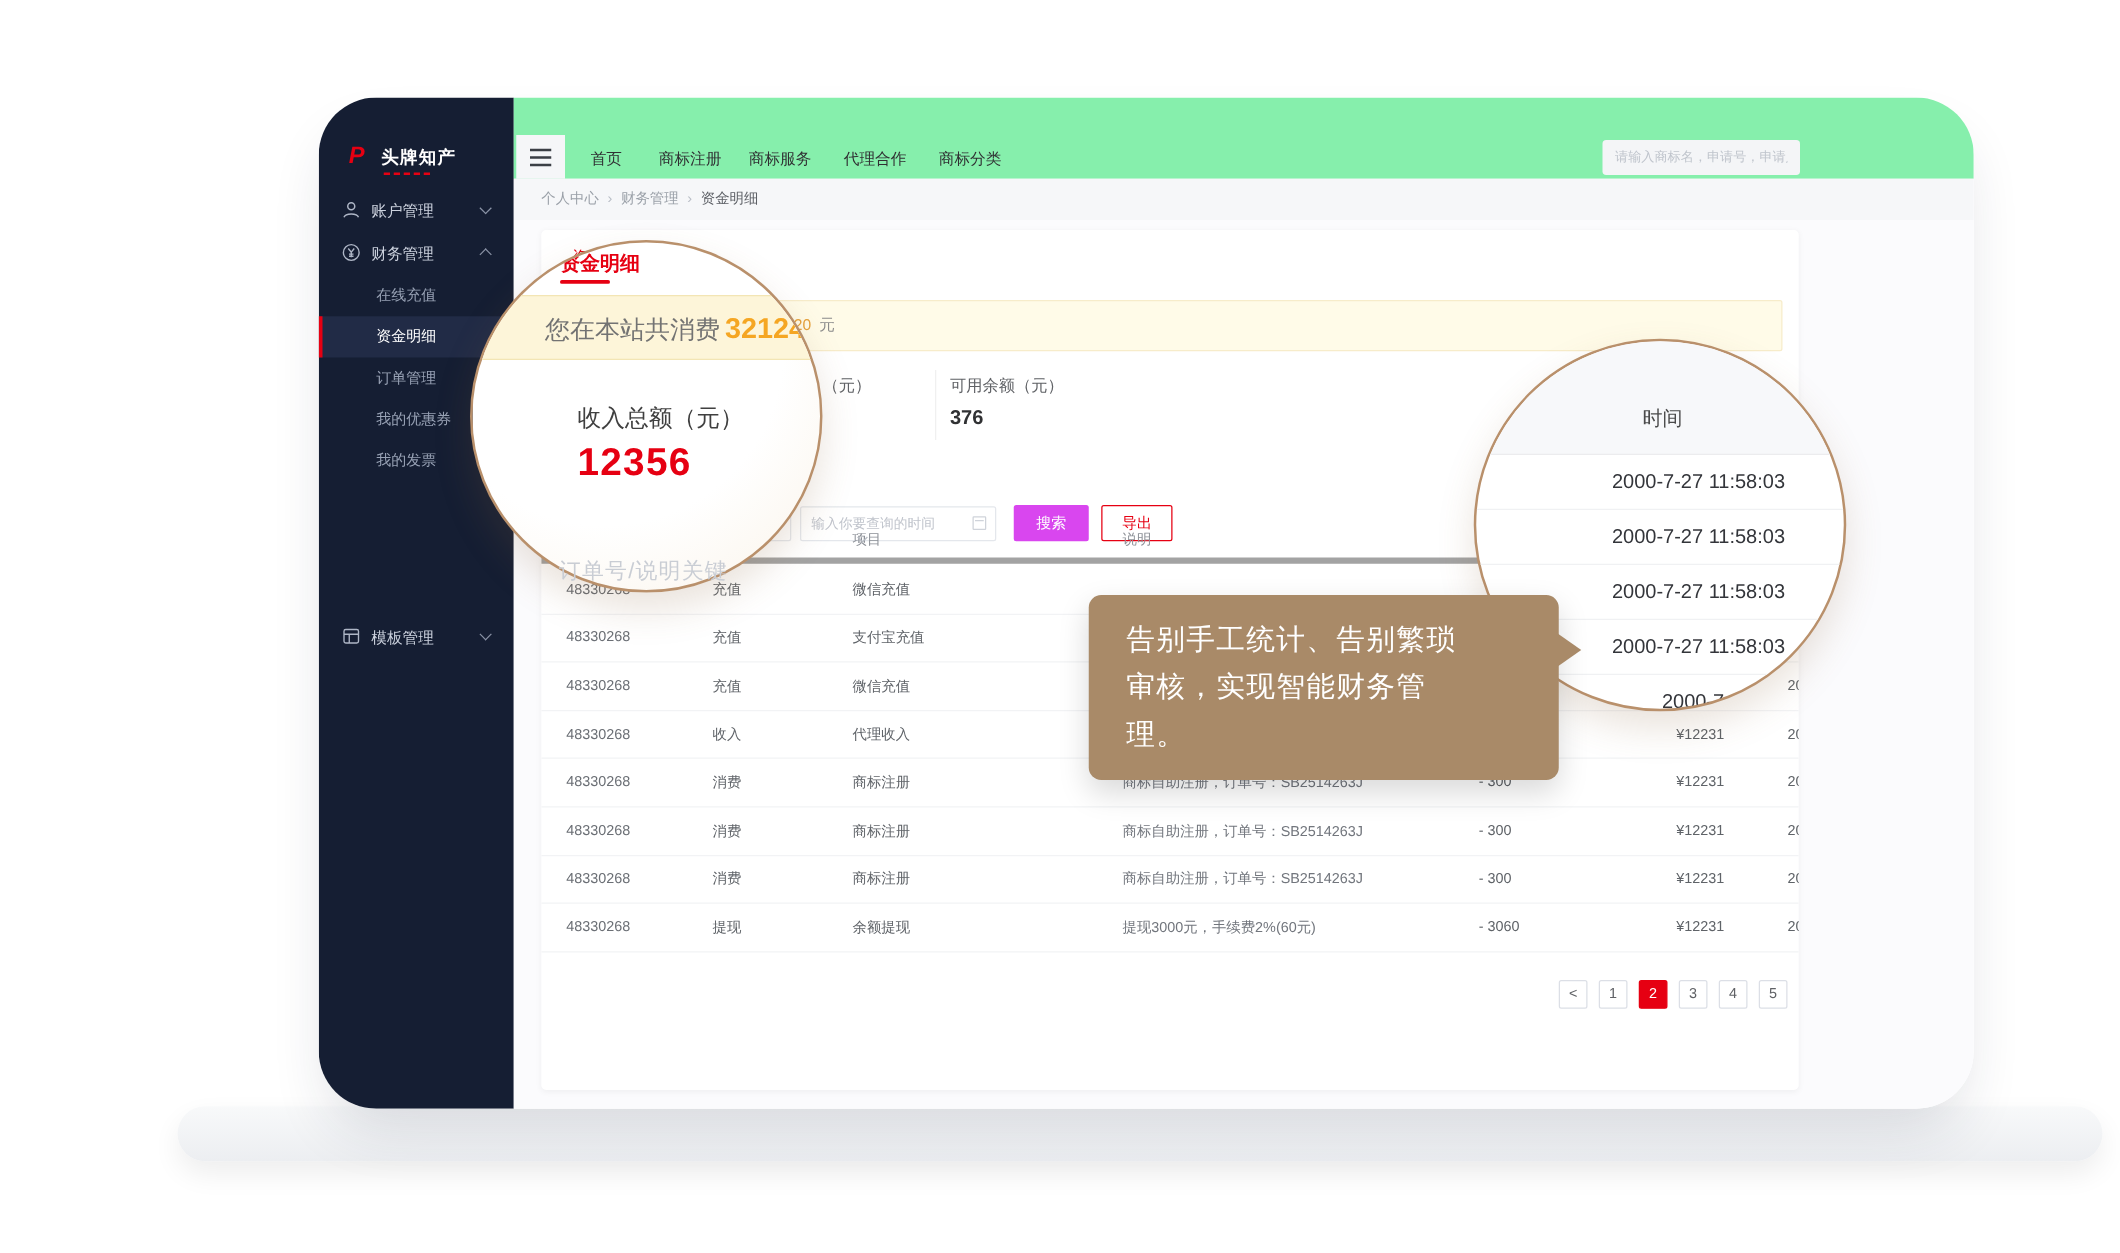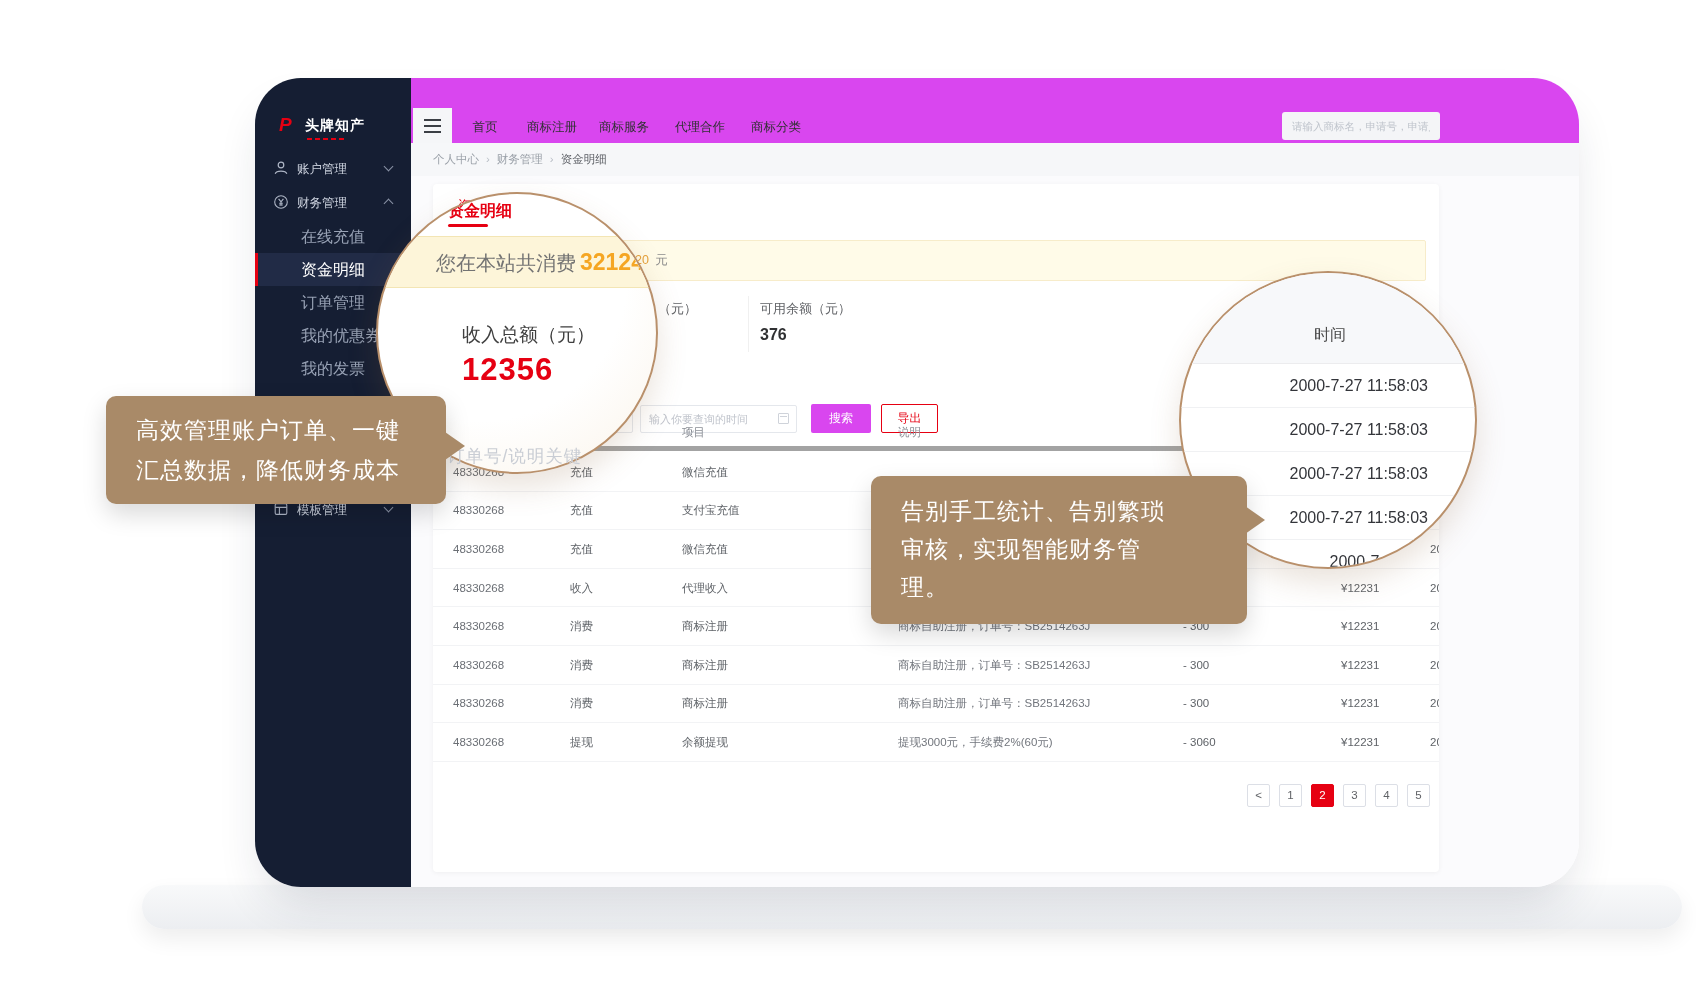--- a/index.html
+++ b/index.html
@@ -30,27 +30,27 @@
   .side-item .lab { position:absolute; left:42px; top:7px; }
   .side-item .sicon { position:absolute; left:18px; top:6px; width:16px; height:16px; color:#aeb6c6; }
   .chev { position:absolute; left:130px; width:7px; height:7px; border-right:1.3px solid #8a93a6; border-bottom:1.3px solid #8a93a6; }
   .chev.down { top:9px; transform:rotate(45deg); }
   .chev.up { top:12px; transform:rotate(-135deg); }
   .it-account { top:76px; }
   .it-finance { top:110px; }
   .it-template { top:417px; }
 
   .side-children { position:absolute; left:0; top:142px; width:156px; }
-  .side-child { position:relative; width:156px; height:33px; line-height:33px; font-size:16px; color:#98a2b5; cursor:pointer; }
+  .side-child { position:relative; width:156px; height:33px; line-height:33px; font-size:12px; color:#98a2b5; cursor:pointer; }
   .side-child span { margin-left:46px; }
   .side-child.active { background:#212b46; color:#fff; }
   .side-child.active::before { content:""; position:absolute; left:0; top:0; width:3px; height:33px; background:#e60012; }
 
   
-  .topbar { position:absolute; left:156px; top:0; right:0; height:65px; background:#d946ef; }
+  .topbar { position:absolute; left:156px; top:0; right:0; height:65px; background:#86efac; }
   .hamburger { position:absolute; left:2px; top:30px; width:39px; height:35px; background:#f5f6f8;
     display:flex; flex-direction:column; justify-content:center; align-items:center; gap:4px; cursor:pointer; }
   .hamburger i { width:17px; height:2px; background:#3b3f45; }
   .mainnav { position:absolute; left:0; top:30px; height:35px; width:600px; }
   .mainnav .nav-item { position:absolute; top:11px; transform:translateX(-50%); font-size:12.5px; color:#303133; cursor:pointer; white-space:nowrap; }
   .mainnav .nav-item:nth-of-type(1){ left:74px; }
   .mainnav .nav-item:nth-of-type(2){ left:141px; }
   .mainnav .nav-item:nth-of-type(3){ left:213px; }
   .mainnav .nav-item:nth-of-type(4){ left:289px; }
   .mainnav .nav-item:nth-of-type(5){ left:365px; }
@@ -424,28 +424,20 @@
     <div class="mag-times">
 
     <div class="mag-time-row">2000-7-27  11:58:03</div>
         <div class="mag-time-row">2000-7-27  11:58:03</div>
         <div class="mag-time-row">2000-7-27  11:58:03</div>
         <div class="mag-time-row">2000-7-27  11:58:03</div>
       </div>
     <div class="mag-time-partial">2000-7-27  11:</div>
   </div>
 
-  <div class="callout callout-left">
-    <div>
-
-    <div class="callout-line">高效管理账户订单、一键</div>
-        <div class="callout-line">汇总数据，降低财务成本</div>
-      </div>
-    <i class="callout-arrow"></i>
-  </div>
 
   <div class="callout callout-right">
     <div>
 
     <div class="callout-line">告别手工统计、告别繁琐</div>
         <div class="callout-line">审核，实现智能财务管</div>
         <div class="callout-line">理。</div>
       </div>
     <i class="callout-arrow"></i>
   </div>

